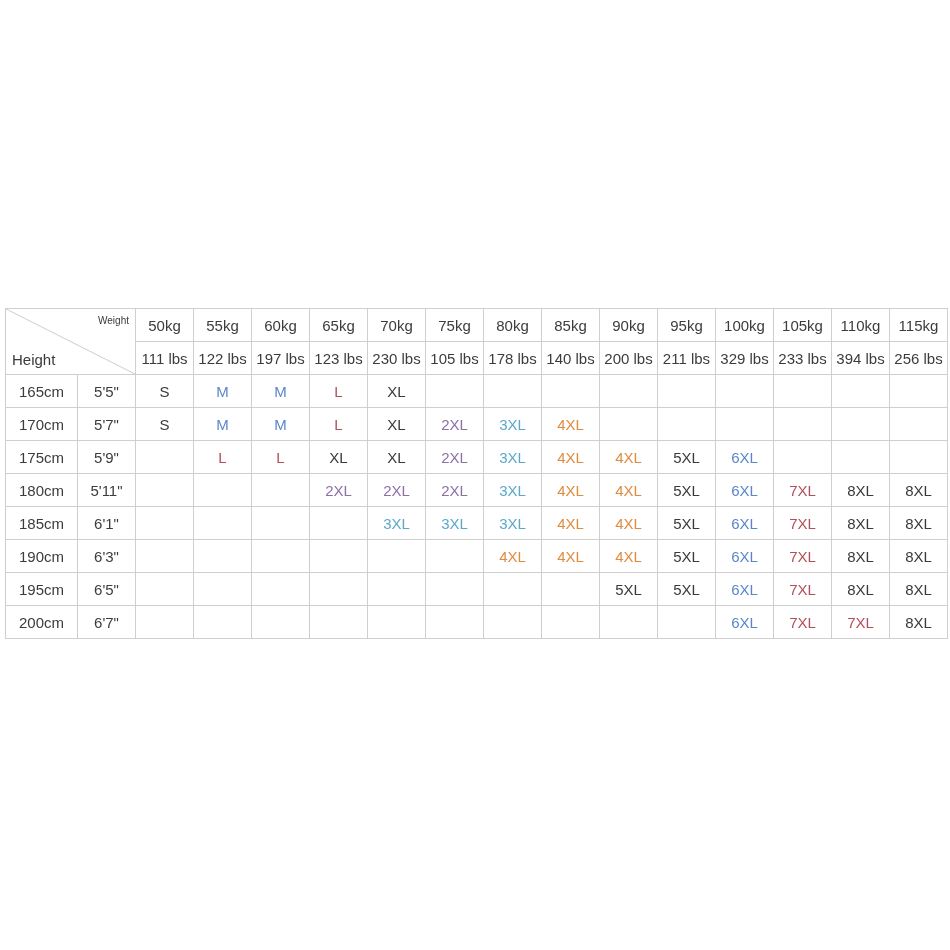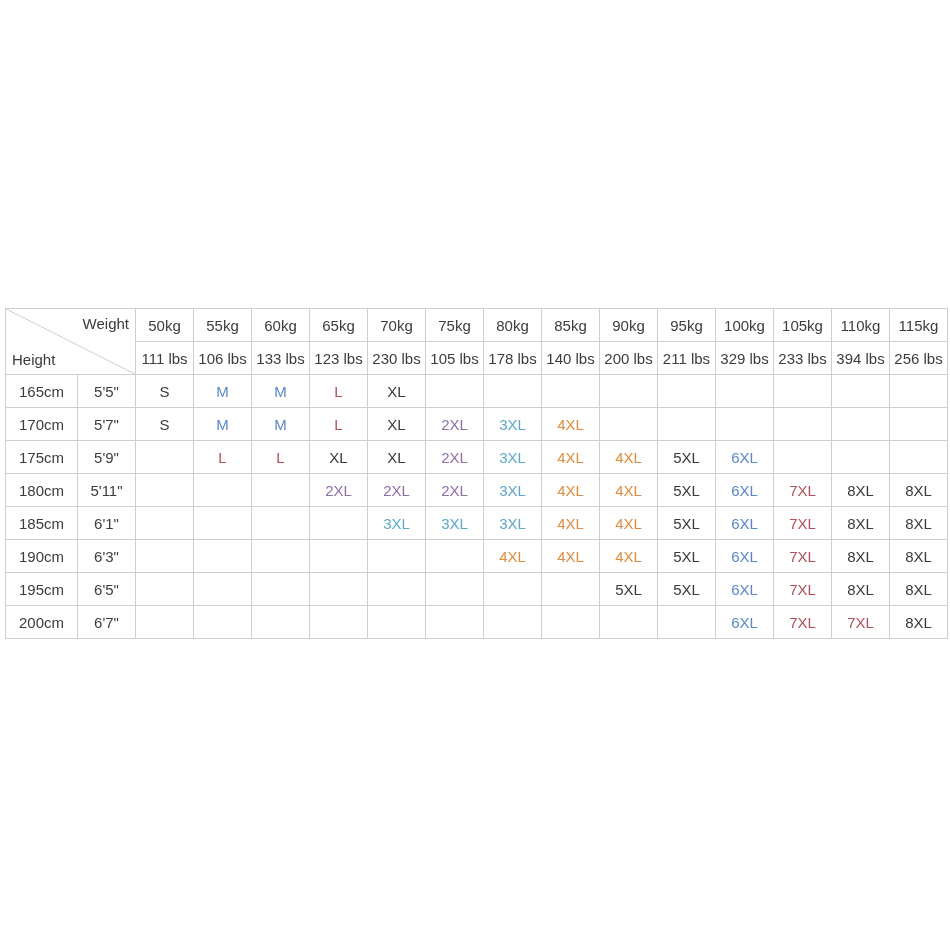--- a/index.html
+++ b/index.html
@@ -68,21 +68,21 @@
     position: absolute;
     inset: 0;
     width: 100%;
     height: 100%;
     display: block;
   }
   td.corner .wlab {
     position: absolute;
     right: 6px;
     top: 6px;
-    font-size: 15px;
+    font-size: 10px;
     color: #3a3a3a;
   }
   td.corner .hlab {
     position: absolute;
     left: 6px;
     bottom: 6px;
     font-size: 15px;
     color: #3a3a3a;
     margin-top: 26px;
   }
@@ -130,22 +130,22 @@
           <th class="head-cell">85kg</th>
           <th class="head-cell">90kg</th>
           <th class="head-cell">95kg</th>
           <th class="head-cell">100kg</th>
           <th class="head-cell">105kg</th>
           <th class="head-cell">110kg</th>
           <th class="head-cell">115kg</th>
         </tr>
         <tr>
           <td class="sub-cell">111 lbs</td>
-          <td class="sub-cell">106 lbs</td>
-          <td class="sub-cell">133 lbs</td>
+          <td class="sub-cell">122 lbs</td>
+          <td class="sub-cell">197 lbs</td>
           <td class="sub-cell">123 lbs</td>
           <td class="sub-cell">230 lbs</td>
           <td class="sub-cell">105 lbs</td>
           <td class="sub-cell">178 lbs</td>
           <td class="sub-cell">140 lbs</td>
           <td class="sub-cell">200 lbs</td>
           <td class="sub-cell">211 lbs</td>
           <td class="sub-cell">329 lbs</td>
           <td class="sub-cell">233 lbs</td>
           <td class="sub-cell">394 lbs</td>

